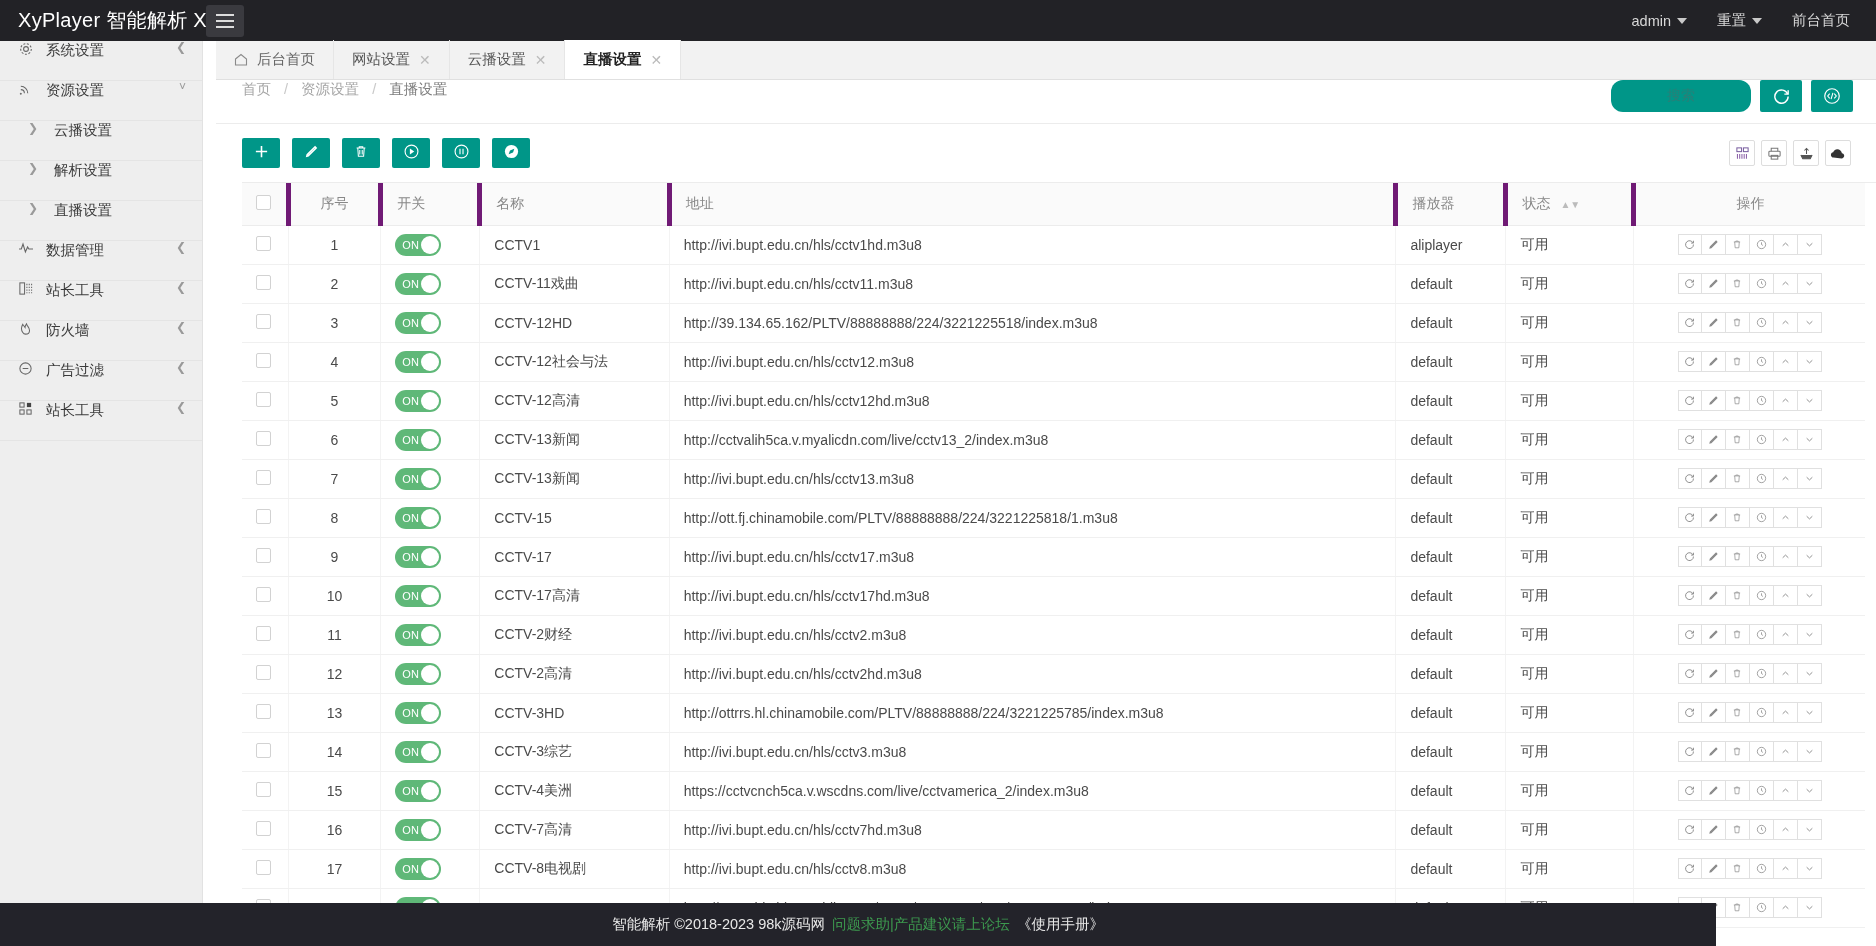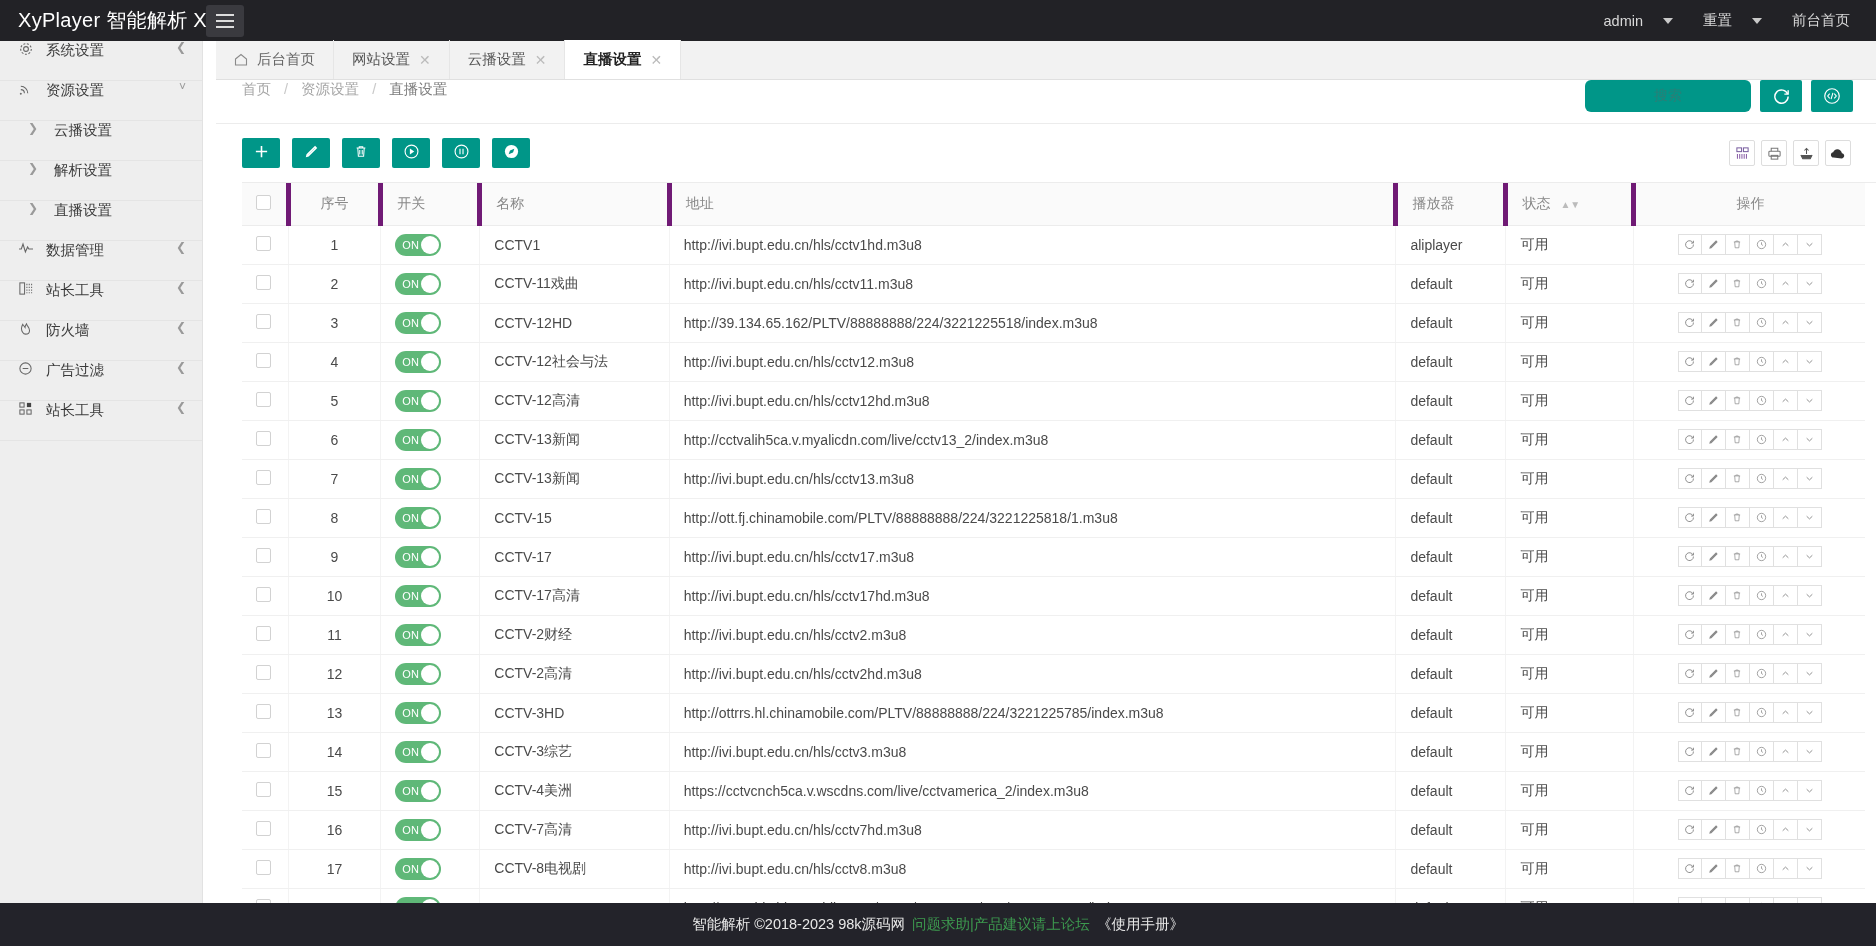--- a/index.html
+++ b/index.html
@@ -25,21 +25,21 @@
   .menu-toggle {
     width: 38px; height: 32px; background: #3a3a3f; border-radius: 3px;
     margin-left: 16px; display: flex; align-items: center; justify-content: center;
     cursor: pointer;
   }
   .menu-toggle svg { display: block; }
   .topbar-right {
     margin-left: auto; display: flex; align-items: center; gap: 30px;
     padding-right: 26px; color: #d8d8d8; font-size: 14.5px;
   }
-  .topbar-right .tb-item { display: flex; align-items: center; gap: 20px; cursor: pointer; white-space: nowrap; }
+  .topbar-right .tb-item { display: flex; align-items: center; gap: 6px; cursor: pointer; white-space: nowrap; }
   .caret-d { width: 0; height: 0; border-left: 5px solid transparent; border-right: 5px solid transparent; border-top: 6px solid #c9c9c9; }
 
   
   .sidebar {
     position: absolute; top: 41px; left: 0; width: 203px; height: 905px;
     background: #eeeeee; border-right: 1px solid #e2e2e2;
   }
   .side-item {
     height: 40px; display: flex; align-items: flex-start;
     border-bottom: 1px solid #e4e4e4; cursor: pointer;
@@ -74,21 +74,21 @@
   .crumbrow {
     height: 44px; display: flex; align-items: flex-start;
     padding: 0 0 0 26px; border-bottom: 1px solid #ececec; background: #fff;
     position: relative;
   }
   .crumb { color: #a6a6a6; font-size: 14.5px; }
   .crumb .sep { margin: 0 9px; color: #c8c8c8; }
   .crumb .cur { color: #7c7c7c; }
   .crumb-tools { margin-left: auto; display: flex; align-items: center; gap: 9px; padding-right: 36px; }
   .btn-search {
-    width: 166px; height: 32px; background: #009688; border-radius: 6px;
+    width: 140px; height: 32px; background: #009688; border-radius: 12px;
     color: #2a7f77; font-size: 14px; display: flex; align-items: center; justify-content: center;
     cursor: pointer;
   }
   .btn-sq {
     width: 42px; height: 32px; background: #009688; border-radius: 2px;
     display: flex; align-items: center; justify-content: center; cursor: pointer; color: #fff;
   }
 
   
   .toolbar { height: 58px; display: flex; align-items: center; padding: 0 26px; background: #fff; }
@@ -143,21 +143,21 @@
   }
   .op-b:first-child { border-left: 1px solid #e0e0e0; }
 
   
   .vscroll { position: absolute; top: 74px; right: 2px; width: 9px; height: 852px; background: #f4f4f4; }
   .vthumb { position: absolute; top: 16px; left: 0; width: 9px; height: 74px; background: #c9c9c9; border-radius: 5px; cursor: pointer; }
   .varrow { position: absolute; top: 1px; left: 0; width: 9px; text-align: center; font-size: 8px; color: #999; line-height: 10px; }
 
   
   .footer {
-    position: absolute; bottom: 0; left: 0; width: 1876px; height: 43px;
+    position: absolute; bottom: 0; left: 0; width: 1716px; height: 43px;
     background: #23232a; display: flex; align-items: center; justify-content: center;
     gap: 7px; font-size: 14.5px;
   }
   .footer .f-main { color: #e8e8e8; }
   .footer .f-link { color: #3d9a4f; cursor: pointer; }
   .footer .f-manual { color: #e8e8e8; cursor: pointer; }
 </style>
 </head>
 <body>
 

